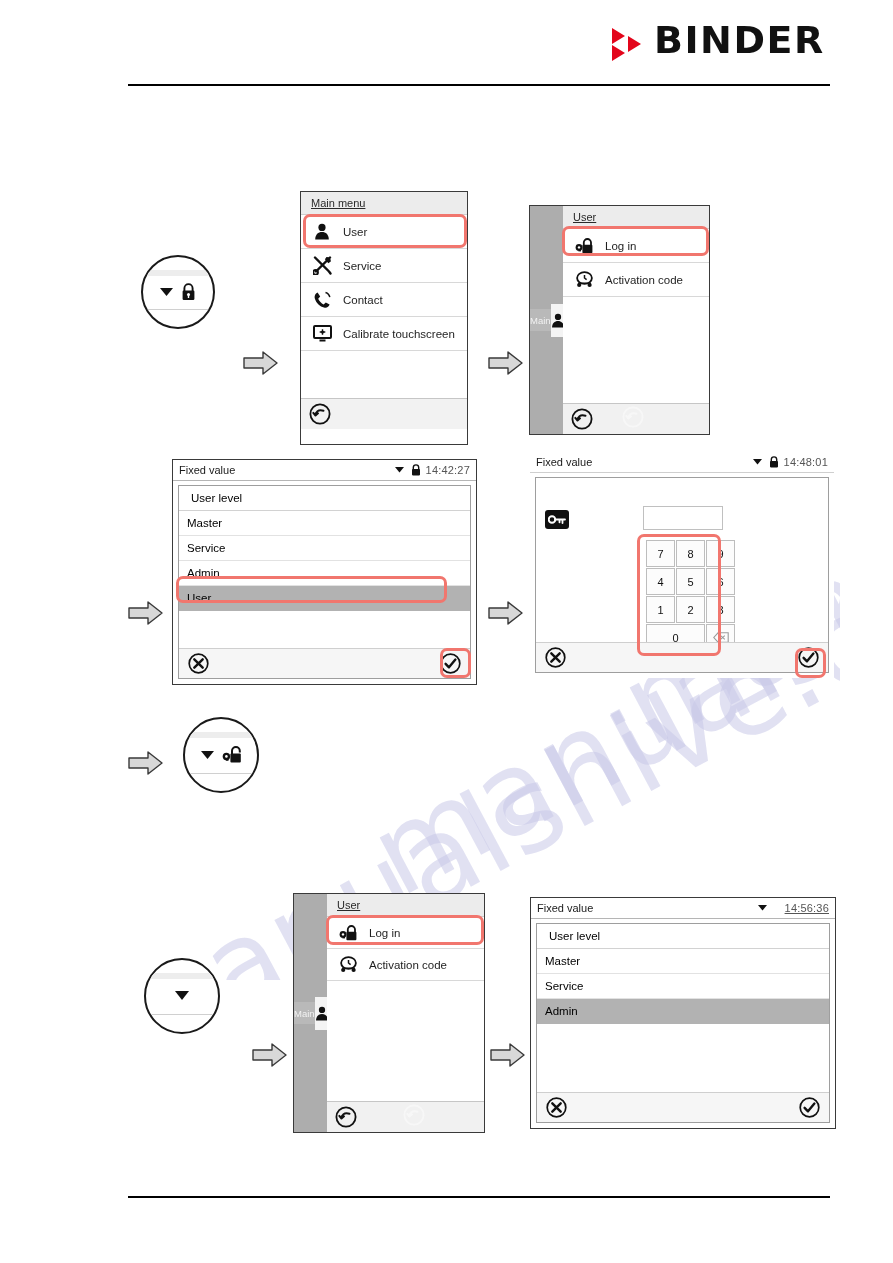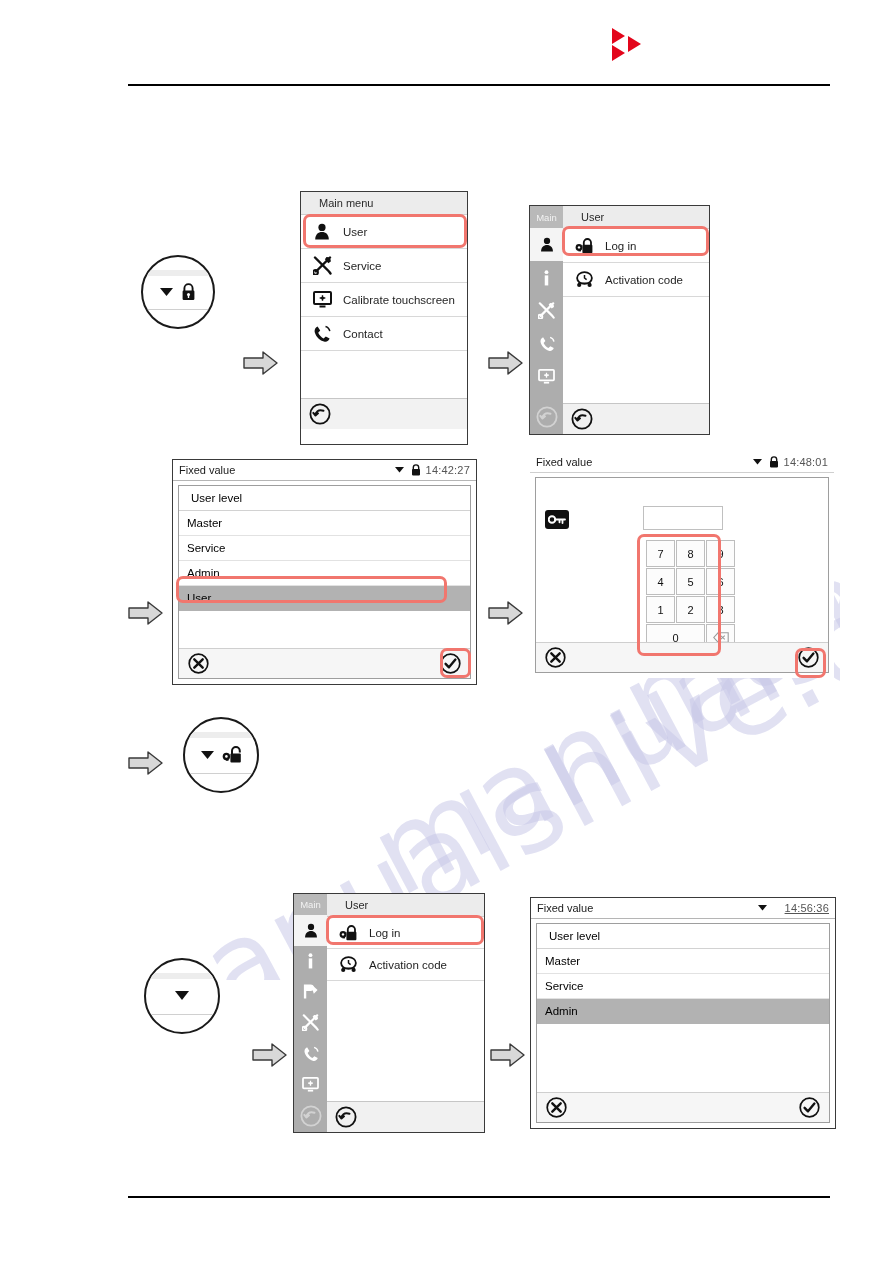--- a/index.html
+++ b/index.html
@@ -98,25 +98,26 @@
     background: #fff;
     font-size: 11px;
     color: #1a1a1a;
   }
   .panel-titlebar .spacer { flex: 1; }
   .tb-time { font-size: 11px; color: #555; margin-left: 5px; letter-spacing: .2px; }
 
   .menu-header {
     height: 22px;
     display: flex; align-items: center;
-    padding-left: 18px;
+    padding-left: 10px;
     background: #ececec;
     border-bottom: 1px solid #cdcdcd;
     font-size: 11px;
     color: #2a2a2a;
+    text-decoration: underline;
   }
   .menu-row {
     height: 33px;
     display: flex; align-items: center;
     padding-left: 10px;
     border-bottom: 1px solid #d8d8d8;
     background: #fff;
     font-size: 11.5px;
     color: #1f1f1f;
   }
@@ -133,21 +134,21 @@
     padding-left: 8px;
     border-top: 1px solid #c6c6c6;
     background: #f2f2f2;
   }
 
   
   .sb {
     width: 33px;
     background: #adadad;
     display: flex;
-    flex-direction: column;
+    flex-direction: row;
     align-items: center;
     flex: none;
   }
   .sb-head {
     height: 22px; width: 100%;
     display: flex; align-items: center; justify-content: center;
     font-size: 9.5px; color: #f2f2f2;
     background: #b9b9b9;
   }
   .sb-item {
@@ -267,20 +268,21 @@
 <div class="watermark">
   <span class="wm1">manualshive.com</span>
   <span class="wm2">manualshive.com</span>
   <span class="wm3">manualshive.com</span>
 </div>
 
 <div class="logo-wrap">
   <div class="logo-tri t1"></div>
   <div class="logo-tri t2"></div>
   <div class="logo-tri t3"></div>
+  <div class="logo-text">BINDER</div>
 </div>
 <div class="rule-top"></div>
 <div class="rule-bottom"></div>
 
 <div class="badge" style="left:141px; top:255px; width:74px; height:74px;">
   <div class="strip-top"></div>
   <div class="strip-bot"></div>
   <div class="bcontent">
     <span>
       <svg width="13" height="9" viewBox="0 0 13 9">
@@ -319,38 +321,38 @@
         <path d="M17 1.5 L3 15.5" stroke="#111" stroke-width="2.4" stroke-linecap="round"></path>
         <circle cx="2.6" cy="16.4" r="2.3" fill="none" stroke="#111" stroke-width="2"></circle>
         <path d="M13.5 1 A4 4 0 0 1 17.8 5.6 L15.3 7.3 L11.9 3.2 Z" fill="#111"></path>
       </svg>
     </span>
     <span>Service</span>
   </div>
 
   <div class="menu-row">
     <span class="mi">
+      <svg width="18" height="18" viewBox="0 0 18 18">
+        <path d="M4.6 1.4 C2.2 2.4 1 5 2 8 C3.3 12 7 15.6 11 16.6 C13.6 17.3 15.9 16 16.6 13.6 L12.8 11.6 L10.6 13.6 C8.4 12.4 6.2 10.1 5.2 7.8 L7.2 5.6 Z" fill="#111"></path>
+        <path d="M12.5 1.5 A6 6 0 0 1 16.8 6.2" stroke="#111" stroke-width="1.5" fill="none"></path>
+      </svg>
+    </span>
+    <span>Contact</span>
+  </div>
+
+  <div class="menu-row">
+    <span class="mi">
       <svg width="19" height="17" viewBox="0 0 19 17">
         <rect x="1" y="1" width="17" height="12" rx="1" fill="none" stroke="#111" stroke-width="2"></rect>
         <path d="M9.5 4.2 V9.8 M6.7 7 H12.3" stroke="#111" stroke-width="1.4"></path>
         <circle cx="9.5" cy="7" r="1.5" fill="#111"></circle>
         <rect x="6.5" y="14.5" width="6" height="2" fill="#111"></rect>
       </svg>
     </span>
     <span>Calibrate touchscreen</span>
-  </div>
-
-  <div class="menu-row">
-    <span class="mi">
-      <svg width="18" height="18" viewBox="0 0 18 18">
-        <path d="M4.6 1.4 C2.2 2.4 1 5 2 8 C3.3 12 7 15.6 11 16.6 C13.6 17.3 15.9 16 16.6 13.6 L12.8 11.6 L10.6 13.6 C8.4 12.4 6.2 10.1 5.2 7.8 L7.2 5.6 Z" fill="#111"></path>
-        <path d="M12.5 1.5 A6 6 0 0 1 16.8 6.2" stroke="#111" stroke-width="1.5" fill="none"></path>
-      </svg>
-    </span>
-    <span>Contact</span>
   </div>
 
   <div class="menu-filler" style="height:47px;"></div>
 
   <div class="menu-footer">
     <span>
       <svg width="22" height="22" viewBox="0 0 22 22">
         <circle cx="11" cy="11" r="9.6" fill="none" stroke="#111" stroke-width="1.8"></circle>
         <path d="M14.5 7.8 C9 6.2 6.5 9 6.5 12.5 M6.5 12.5 L4.3 9.9 M6.5 12.5 L9 10.3" stroke="#111" stroke-width="2" fill="none" stroke-linecap="round"></path>
       </svg>

